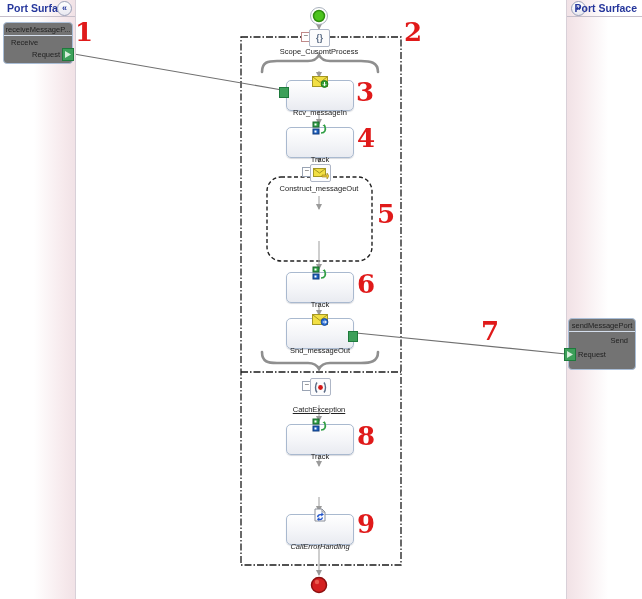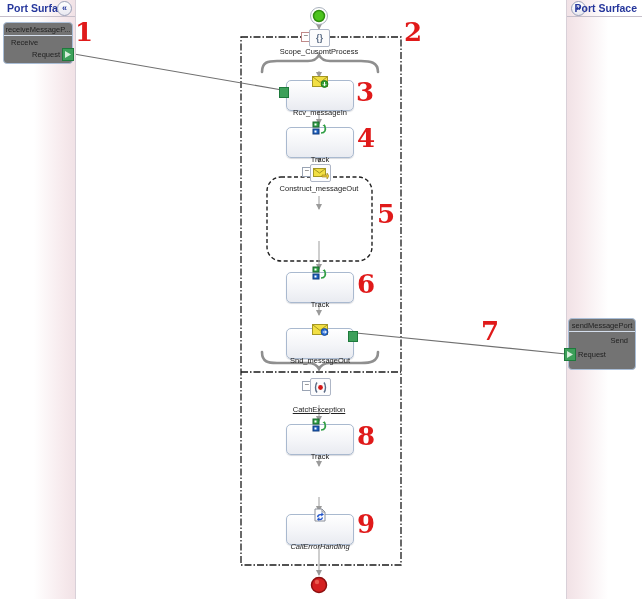--- a/index.html
+++ b/index.html
@@ -188,21 +188,21 @@
         <rect x="2.5" y="2.5" width="2" height="2" fill="#fff"></rect>
         <rect x="1" y="8" width="6" height="5" fill="#1c5fbf" stroke="#113c7c"></rect>
         <rect x="2.5" y="9.5" width="2" height="2" fill="#fff"></rect>
         <path d="M9,12 C13,12 14.5,9 12.5,4.5" fill="none" stroke="#2f9e44" stroke-width="1.6"></path>
         <path d="M10.5,4.5 L12.8,3.2 L13.6,6" fill="#2f9e44"></path>
         </svg>
     </span>
     <span class="lbl">Track</span>
   </div>
 
-  <div class="action" style="left:286px;top:318px;margin-top:10px;">
+  <div class="action" style="left:286px;top:318px;">
     <span>
       <svg width="17" height="13">
           <rect x="0.5" y="1.5" width="15" height="10" fill="#f2df44" stroke="#a59722"></rect>
         <path d="M1,2 L8,7.5 L15,2" fill="none" stroke="#a59722"></path>
         <circle cx="12.5" cy="9" r="3.4" fill="#2a6fd6" stroke="#174a9c"></circle>
         <path d="M10.8,9 L14.2,9 M12.7,7.5 L14.4,9 L12.7,10.5" stroke="#fff" stroke-width="1" fill="none"></path>
         </svg>
     </span>
     <span class="lbl">Snd_messageOut</span>
   </div>

